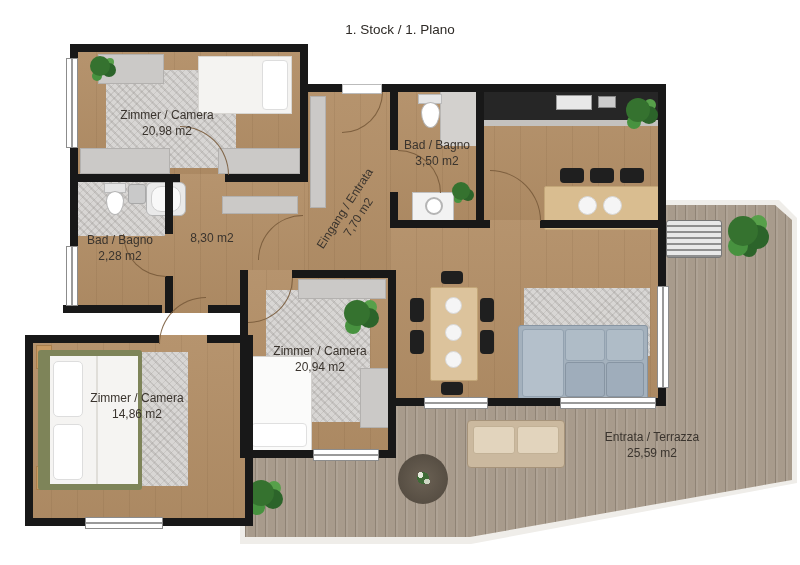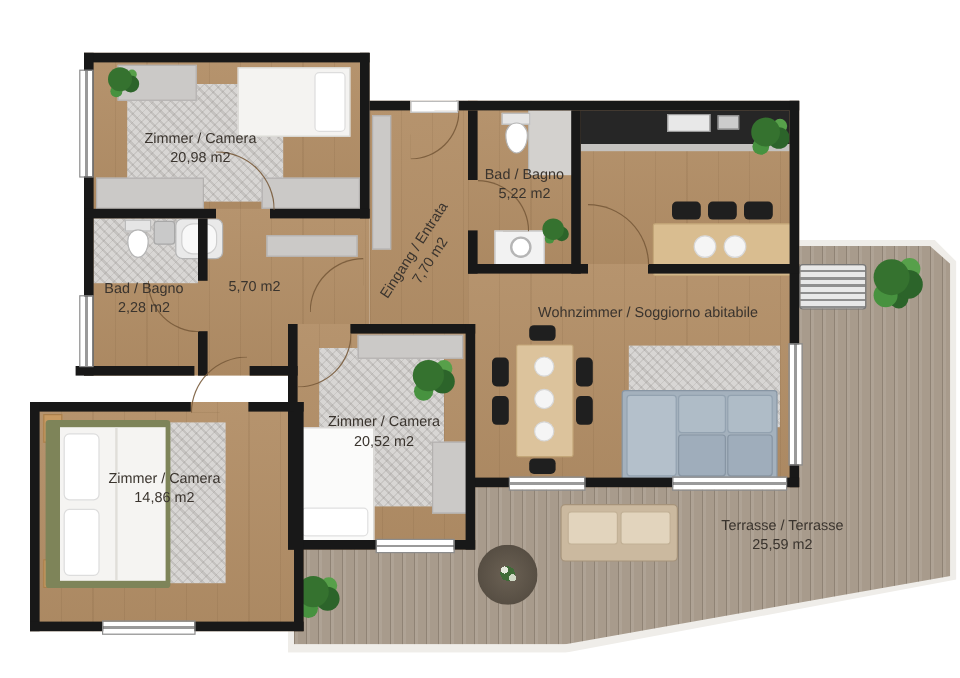--- a/index.html
+++ b/index.html
@@ -33,20 +33,21 @@
   .title{position:absolute;left:0;right:0;top:22px;text-align:center;
          font-size:13.5px;color:#2e2a26;}
   .chair{position:absolute;background:#1f1f1f;border-radius:4px;}
   .plate{position:absolute;background:#f5f5f5;border:1px solid #d7d7d7;border-radius:50%;}
 </style>
 </head>
 <body>
 
 <div id="plan">
 
+  <div class="title">1. Stock / 1. Plano</div>
 
   <div class="abs" style="left:238px;top:198px;width:560px;height:346px;background:#efede9;
               clip-path:polygon(422px 2px,541px 2px,559px 20px,559px 285px,233px 346px,2px 346px,2px 248px,148px 248px,148px 196px,422px 196px);"></div>
   <div class="abs deck" style="left:245px;top:205px;width:547px;height:332px;
               clip-path:polygon(421px 0px,530px 0px,547px 15px,547px 275px,225px 332px,0px 332px,0px 245px,145px 245px,145px 193px,421px 193px);"></div>
 
   <div class="abs wood" style="left:70px;top:44px;width:238px;height:138px;"></div>
   <div class="abs wood" style="left:70px;top:174px;width:238px;height:139px;"></div>
   <div class="abs wood" style="left:308px;top:84px;width:90px;height:226px;"></div>
   <div class="abs wood" style="left:390px;top:84px;width:276px;height:144px;"></div>
@@ -186,39 +187,38 @@
 
   <div class="rlabel" style="left:167px;top:124px;">
     <div>Zimmer / Camera</div>
     <div>20,98 m2</div>
   </div>
   <div class="rlabel" style="left:120px;top:249px;">
     <div>Bad / Bagno</div>
     <div>2,28 m2</div>
   </div>
   <div class="rlabel" style="left:212px;top:239px;">
-    <div>5,70 m2</div>
+    <div>8,30 m2</div>
   </div>
   <div class="rlabel rot" style="left:352px;top:213px;">
     <div>Eingang / Entrata</div>
     <div>7,70 m2</div>
   </div>
   <div class="rlabel" style="left:437px;top:154px;">
     <div>Bad / Bagno</div>
-    <div>5,22 m2</div>
+    <div>3,50 m2</div>
   </div>
   <div class="rlabel" style="left:540px;top:261px;">
-    <div>Wohnzimmer / Soggiorno abitabile</div>
   </div>
   <div class="rlabel" style="left:320px;top:360px;">
     <div>Zimmer / Camera</div>
-    <div>20,52 m2</div>
+    <div>20,94 m2</div>
   </div>
   <div class="rlabel" style="left:137px;top:407px;">
     <div>Zimmer / Camera</div>
     <div>14,86 m2</div>
   </div>
   <div class="rlabel" style="left:652px;top:446px;">
-    <div>Terrasse / Terrasse</div>
+    <div>Entrata / Terrazza</div>
     <div>25,59 m2</div>
   </div>
 
 </div>
 
 </body></html>

